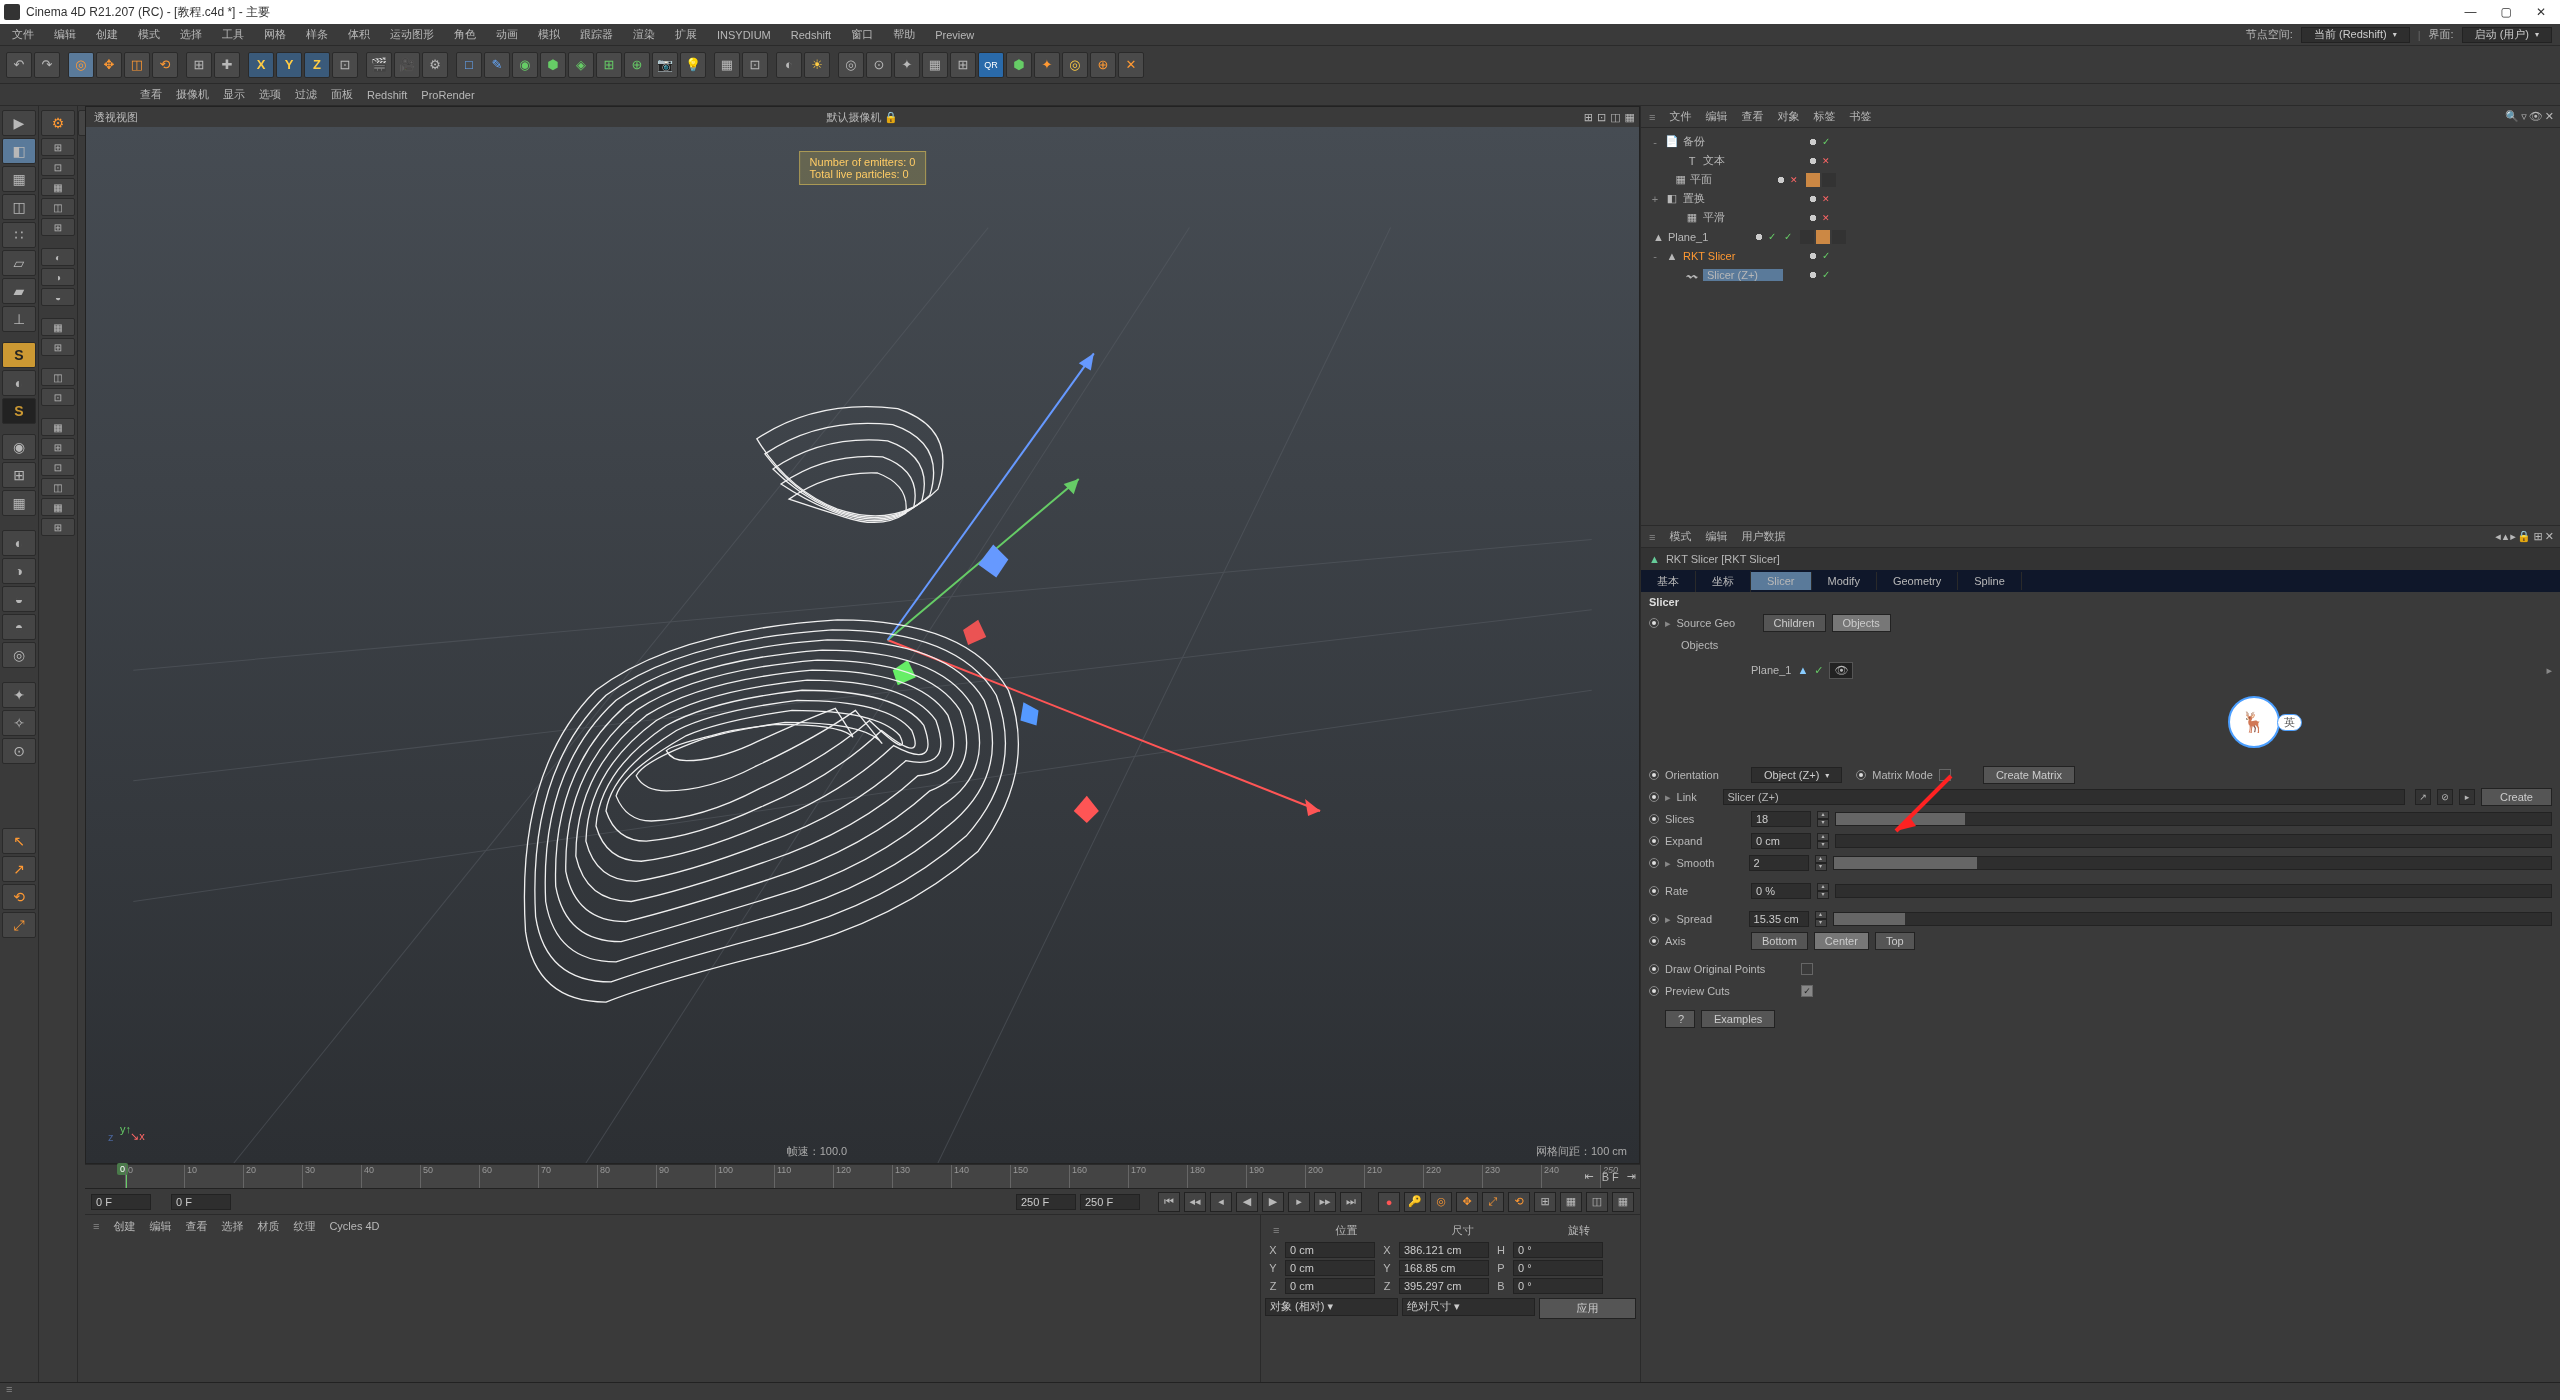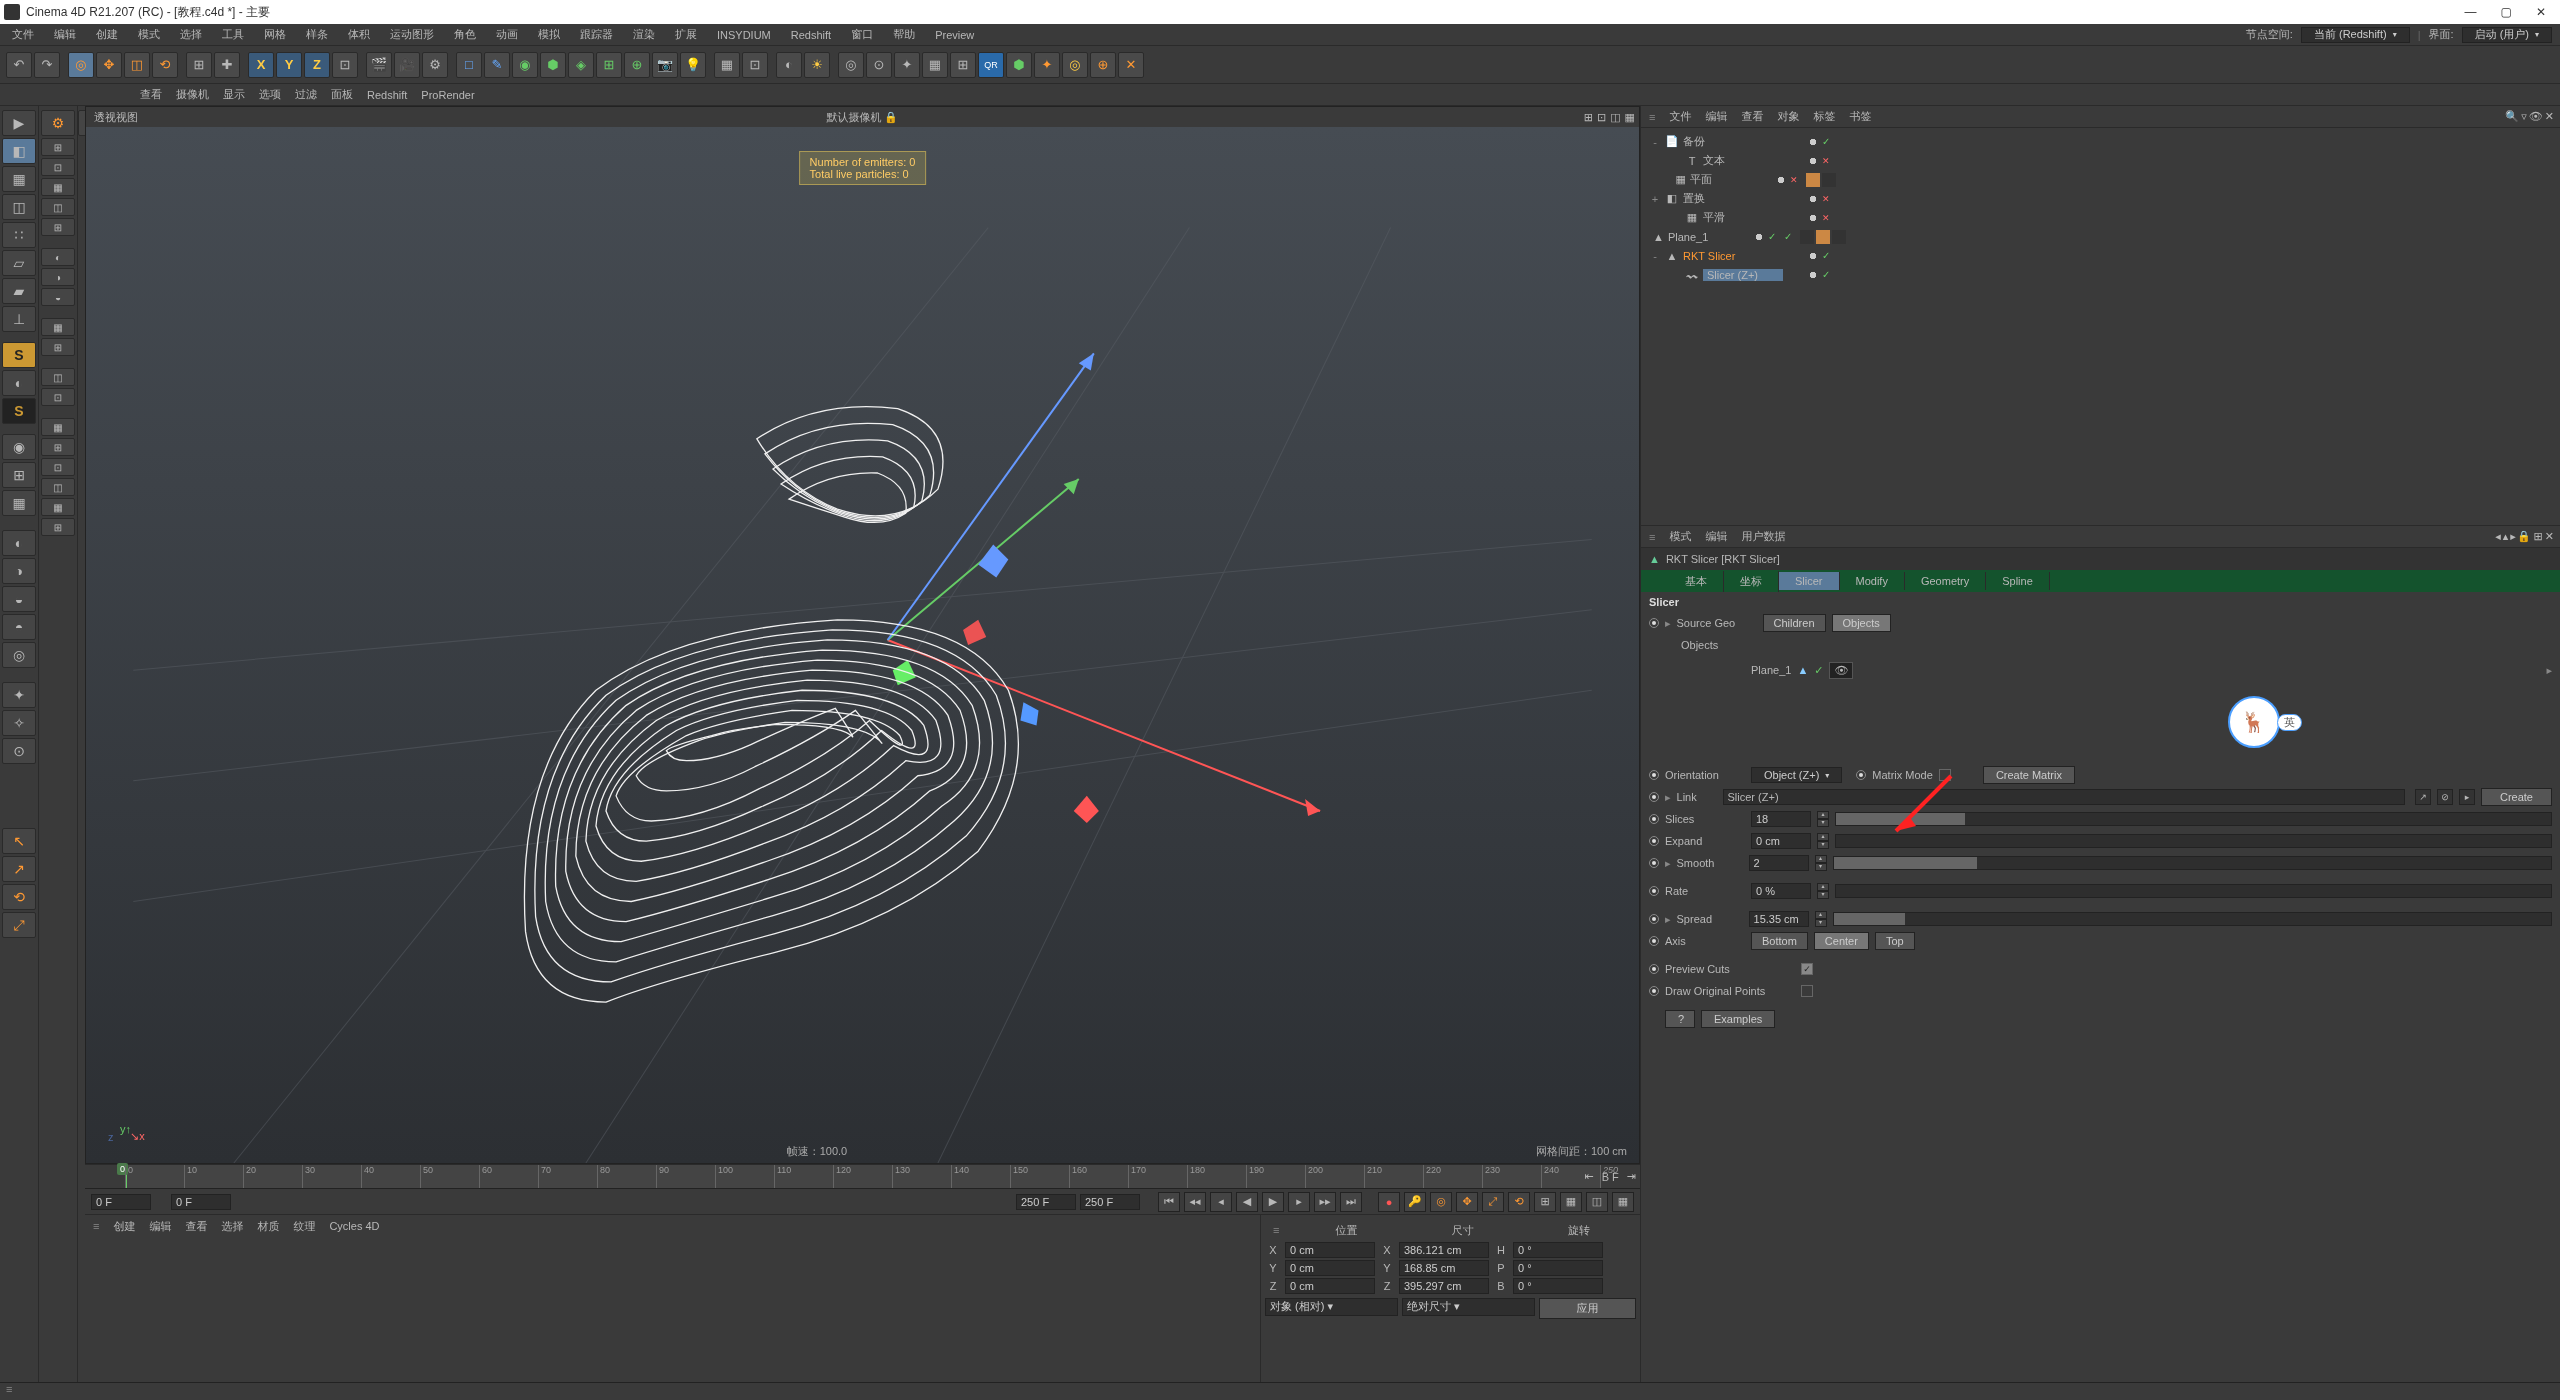--- a/index.html
+++ b/index.html
@@ -57,21 +57,21 @@
 .tag { width: 14px; height: 14px; }
 .tag.green-check::before { content: "✓"; color: #66cc66; font-size: 10px; }
 .tag.white-dot { background: radial-gradient(circle, #ccc 30%, transparent 31%); }
 .tag.red-x::before { content: "✕"; color: #ff6666; font-size: 9px; }
 .tag.orange { background: #cc8844; }
 .tag.dark { background: #333; }
 .attr-panel { flex: 1; padding: 0; overflow: hidden; position: relative; }
 .attr-header { height: 22px; display: flex; align-items: center; padding: 0 8px; gap: 14px; border-bottom: 1px solid #2a2a2a; position: relative; }
 .attr-title-row { height: 22px; display: flex; align-items: center; padding: 0 8px; gap: 6px; background: #333; }
 .attr-title-row .icon { color: #66cc99; }
-.tab-row { height: 22px; display: flex; align-items: center; background: #14532d; padding-left: 28px; }
+.tab-row { height: 22px; display: flex; align-items: center; background: #0f172a; }
 .tab { padding: 3px 16px; cursor: pointer; border-right: 1px solid #2a2a2a; }
 .tab.active { background: #5a7a9a; }
 .section-header { padding: 4px 8px; font-weight: bold; color: #ddd; }
 .attr-row { display: flex; align-items: center; height: 22px; padding: 0 8px; gap: 6px; }
 .attr-label { width: 80px; font-size: 11px; }
 .attr-input { background: #2e2e2e; border: 1px solid #222; color: #ccc; height: 16px; font-size: 11px; padding: 0 4px; }
 .attr-input.num { width: 60px; }
 .num-spin { width: 12px; display: flex; flex-direction: column; }
 .spin-btn { height: 8px; background: #444; border: 1px solid #222; font-size: 6px; text-align: center; line-height: 5px; }
 .slider-track { flex: 1; height: 14px; background: #2e2e2e; border: 1px solid #222; position: relative; }
@@ -732,27 +732,27 @@
       <div class="attr-row">
         <span class="radio-dot checked"></span>
         <span class="attr-label">Axis</span>
         <span class="btn toggle">Bottom</span>
         <span class="btn toggle active">Center</span>
         <span class="btn toggle">Top</span>
       </div>
       <div style="height:6px"></div>
       <div class="attr-row">
         <span class="radio-dot checked"></span>
+        <span class="attr-label" style="width:130px">Draw Original Points</span>
+        <span class="checkbox"></span>
+      </div>
+      <div class="attr-row">
+        <span class="radio-dot checked"></span>
         <span class="attr-label" style="width:130px">Preview Cuts</span>
         <span class="checkbox checked"></span>
-      </div>
-      <div class="attr-row">
-        <span class="radio-dot checked"></span>
-        <span class="attr-label" style="width:130px">Draw Original Points</span>
-        <span class="checkbox"></span>
       </div>
       <div style="height:6px"></div>
       <div class="attr-row" style="padding-left:24px">
         <button class="btn" style="width:30px">?</button>
         <button class="btn">Examples</button>
       </div>
 
       <svg class="arrow-annotation" style="top:240px;left:240px" width="80" height="80">
         <line x1="70" y1="10" x2="15" y2="65" stroke="#ff2222" stroke-width="4"></line>
         <polygon points="15,65 28,50 35,60" fill="#ff2222"></polygon>

